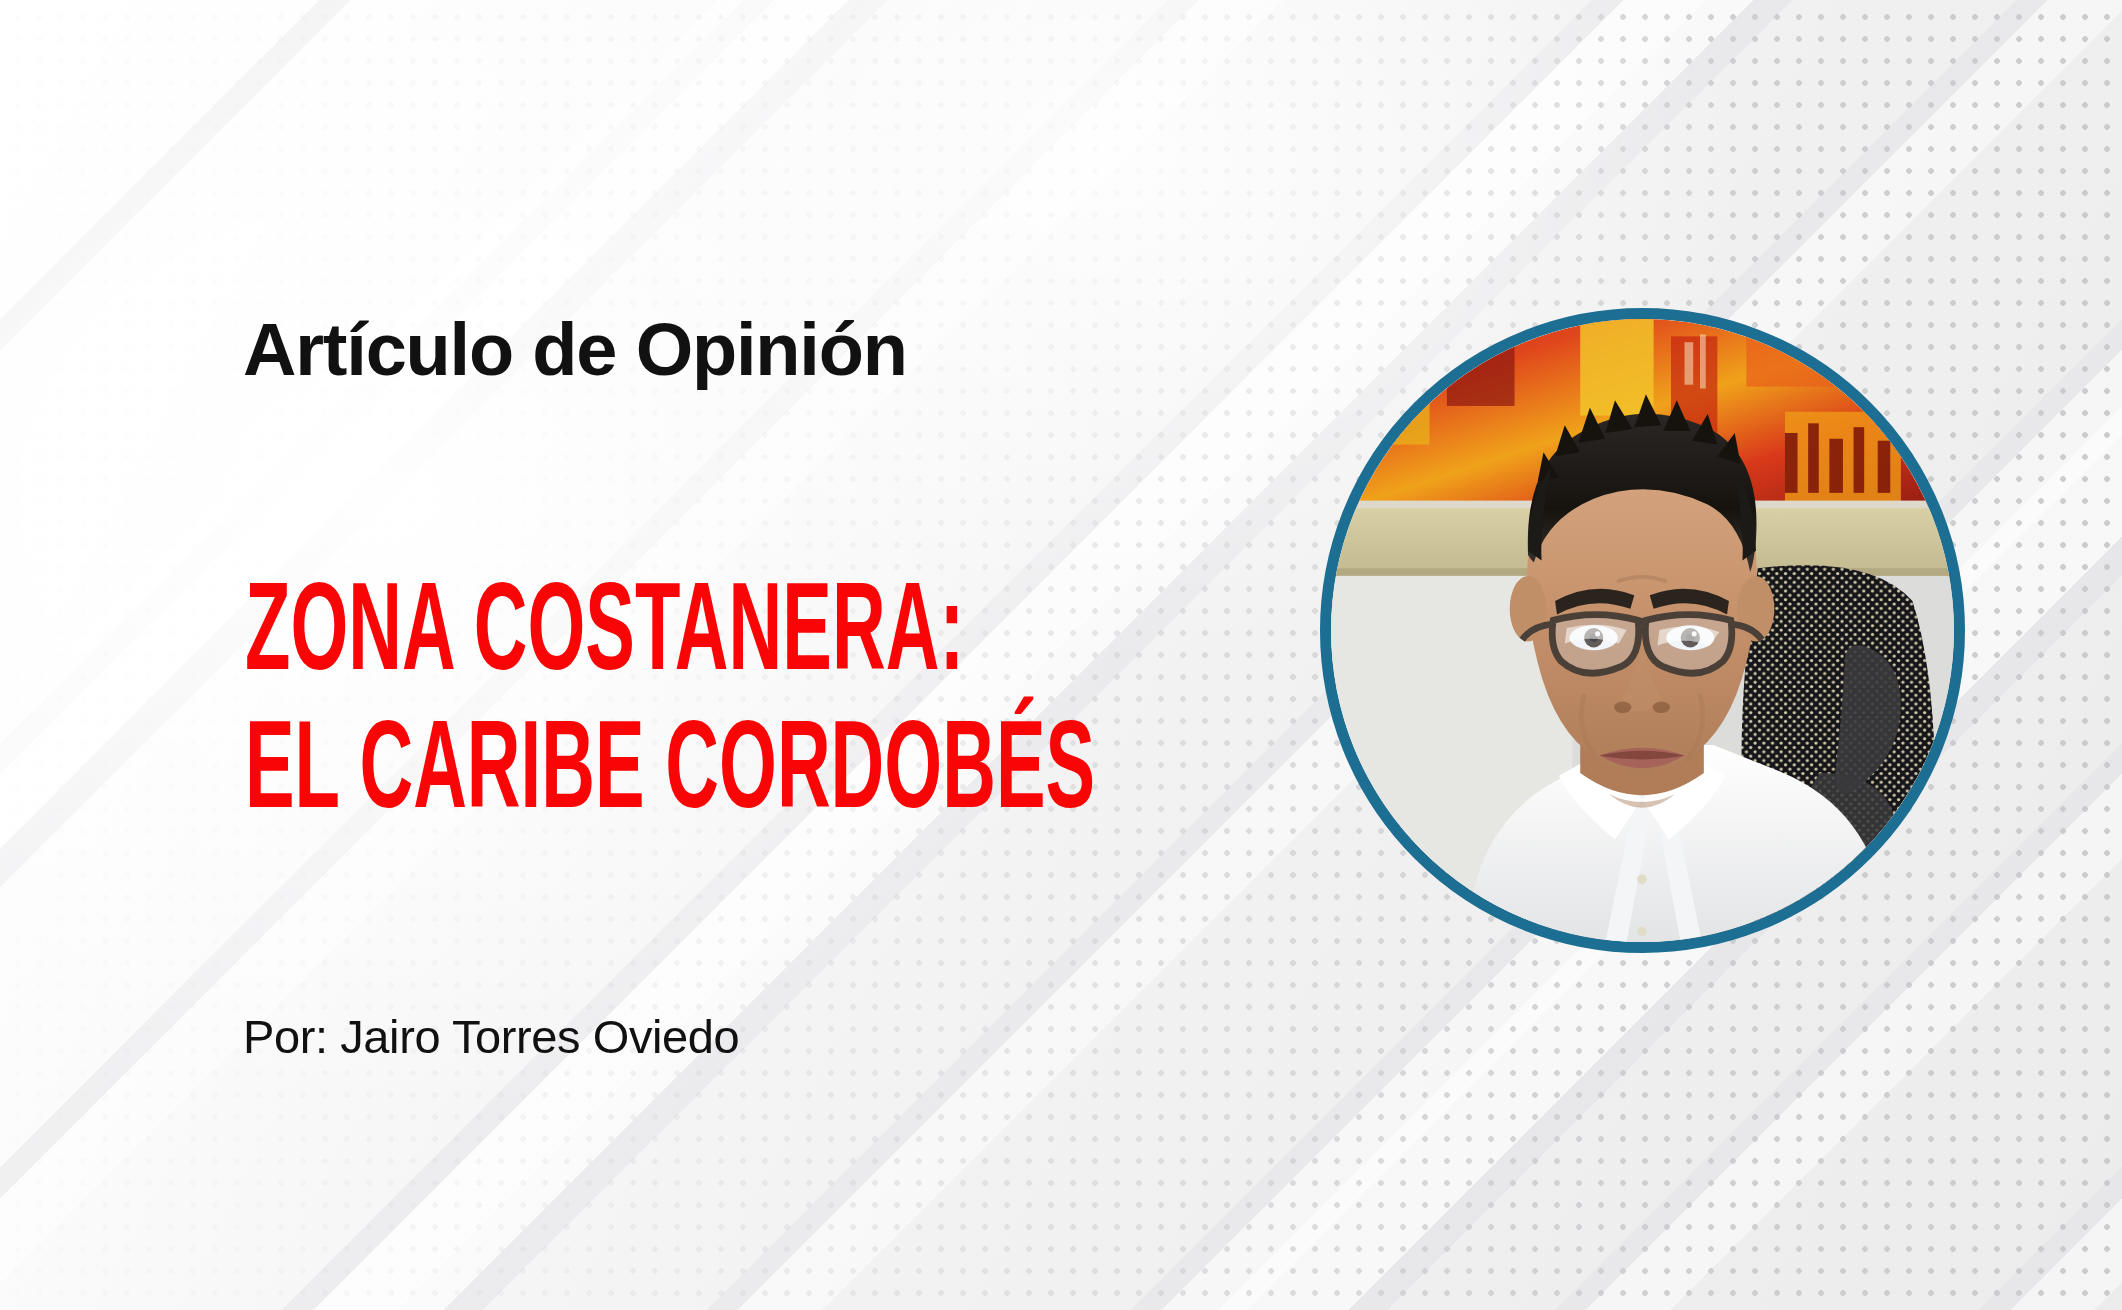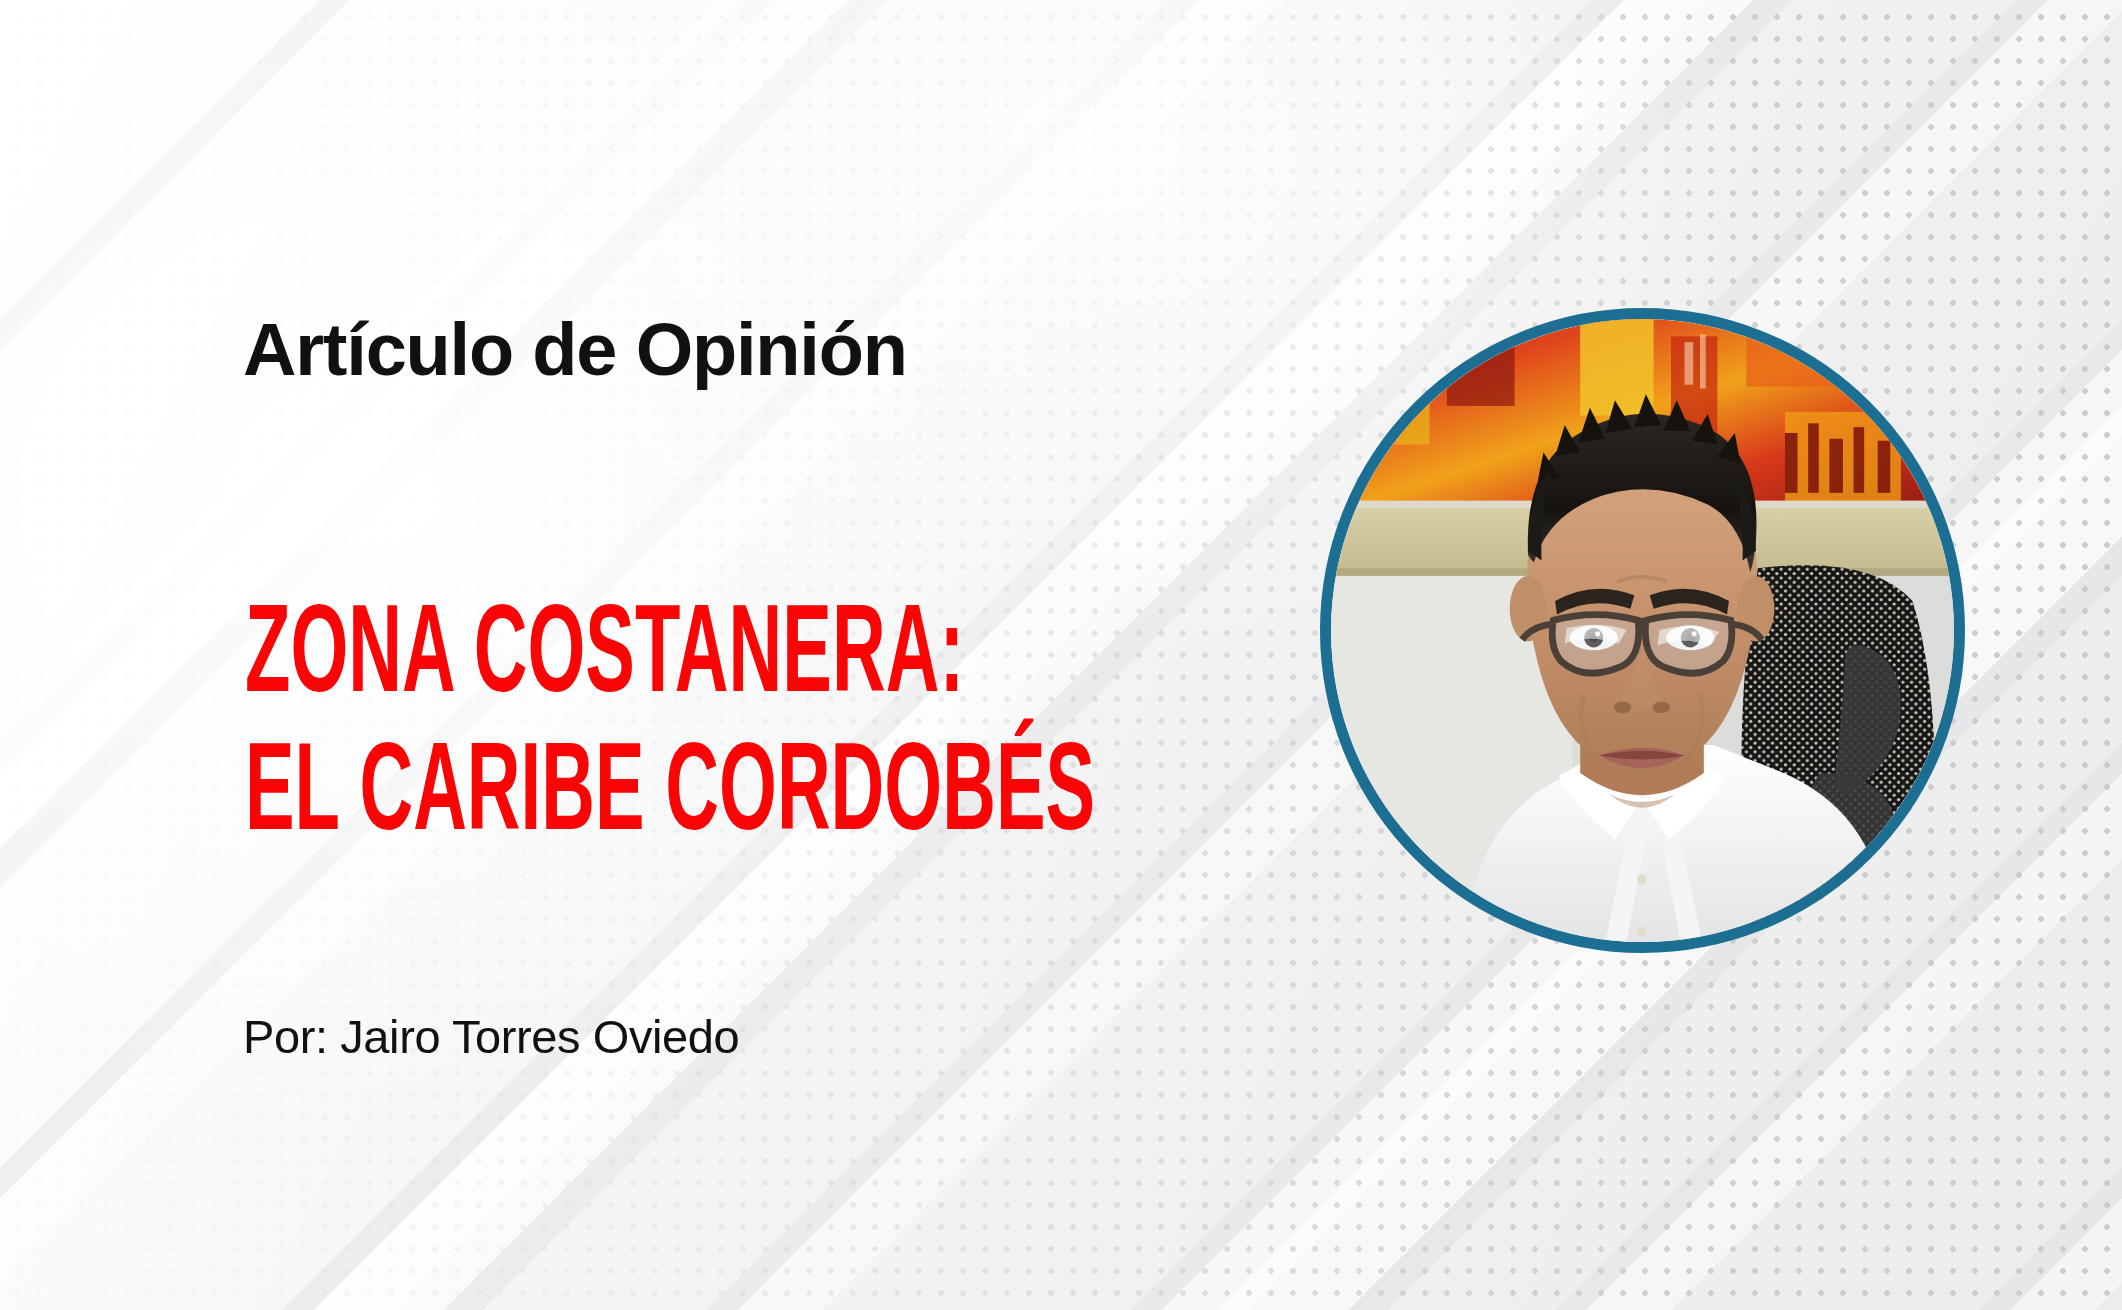--- a/index.html
+++ b/index.html
@@ -109,21 +109,21 @@
     font-weight: 700;
     letter-spacing: -1.2px;
     color: #111111;
     white-space: nowrap;
     line-height: 1;
   }
 
   .headline {
     position: absolute;
     left: 245px;
-    top: 588px;
+    top: 566px;
     line-height: 0.98;
     white-space: nowrap;
   }
   .headline .hl-line {
     display: block;
     color: #fa0505;
     font-weight: 900;
     font-size: 124px;
     letter-spacing: 0px;
     transform: scaleX(0.60);

